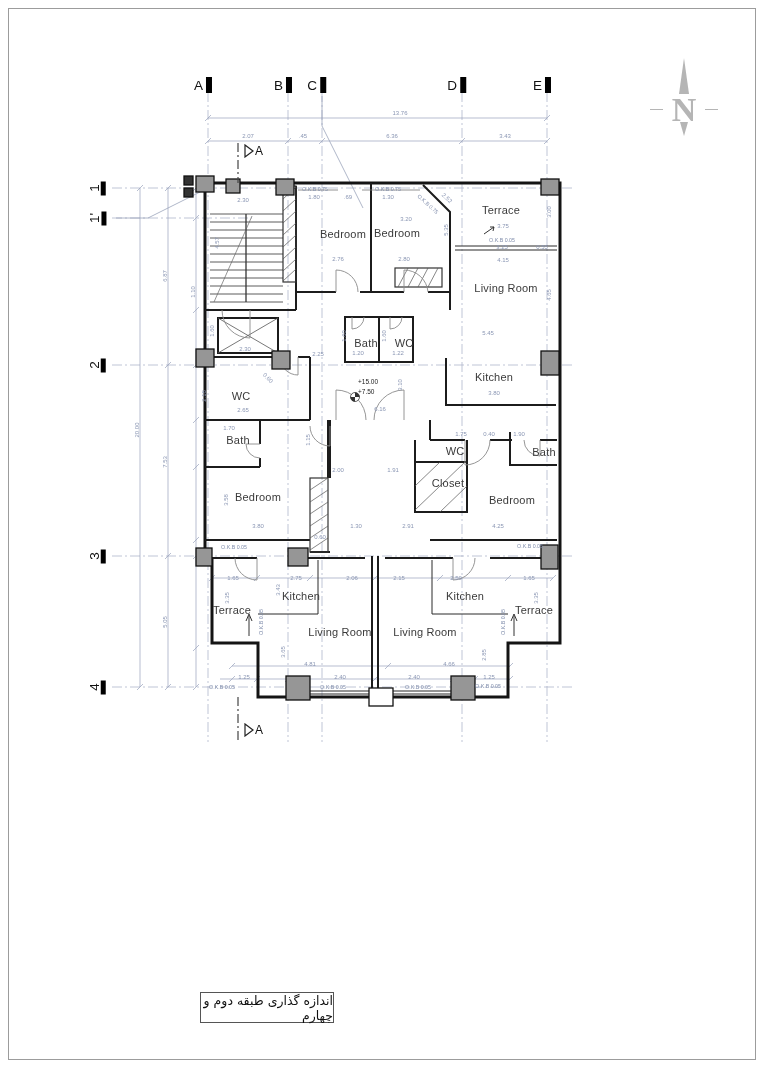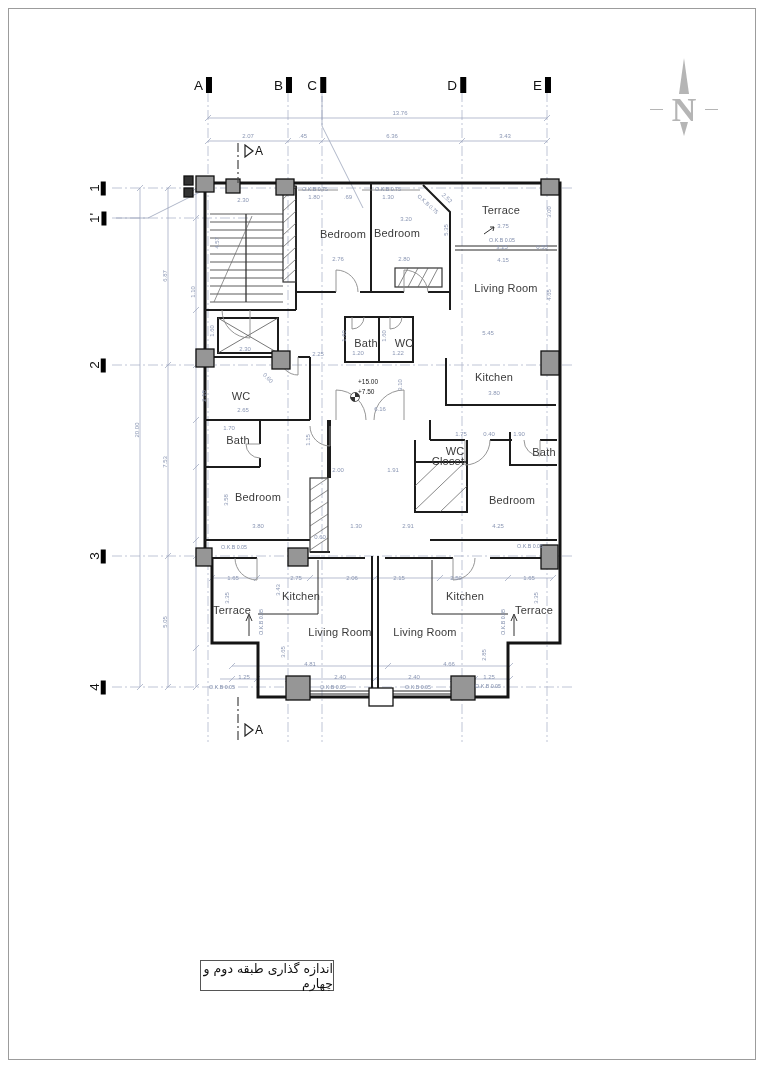--- a/index.html
+++ b/index.html
@@ -35,21 +35,21 @@
            border-left:5px solid transparent;border-right:5px solid transparent;
            border-bottom:36px solid #b5b5b5;}
   .n-letter{position:absolute;left:36px;top:54px;transform:translate(-50%,-50%);
             font-family:"Liberation Serif",serif;font-weight:bold;font-size:34px;color:#b5b5b5;}
   .n-dash{position:absolute;top:53px;width:13px;border-top:1.4px solid #b5b5b5;}
   .n-dash.l{left:2px;} .n-dash.r{right:2px;}
   .n-tail{position:absolute;left:32px;top:66px;width:0;height:0;
           border-left:4px solid transparent;border-right:4px solid transparent;
           border-top:14px solid #b5b5b5;}
   
-  .title-box{position:absolute;left:200px;top:960px;width:132px;height:29px;border:1px solid #555;
+  .title-box{position:absolute;left:200px;top:992px;width:132px;height:29px;border:1px solid #555;
              display:flex;align-items:center;justify-content:center;}
   .title-box span{font-family:"DejaVu Sans",sans-serif;font-size:12.5px;color:#111;direction:rtl;}
   
   .logo{position:absolute;left:34px;top:996px;width:200px;height:70px;}
   .logo-brand{position:absolute;left:72px;top:24px;font-size:27px;font-weight:bold;letter-spacing:1px;
               color:#fff;-webkit-text-stroke:1.2px #cfcfcf;text-shadow:0 0 0 #cfcfcf;}
   .logo-copy{position:absolute;left:196px;top:18px;font-size:9px;color:#cfcfcf;border:1px solid #cfcfcf;
              border-radius:50%;width:11px;height:11px;display:flex;align-items:center;justify-content:center;}
   .logo-tag{position:absolute;left:74px;top:52px;font-size:11px;letter-spacing:1.5px;color:#d8d8d8;}
 </style>
@@ -193,21 +193,21 @@
       <span class="room-label" style="left: 397px; top: 233px;">Bedroom</span>
       <span class="room-label" style="left: 501px; top: 210px;">Terrace</span>
       <span class="room-label" style="left: 506px; top: 288px;">Living Room</span>
       <span class="room-label" style="left: 366px; top: 343px;">Bath</span>
       <span class="room-label" style="left: 404px; top: 343px;">WC</span>
       <span class="room-label" style="left: 494px; top: 377px;">Kitchen</span>
       <span class="room-label" style="left: 241px; top: 396px;">WC</span>
       <span class="room-label" style="left: 238px; top: 440px;">Bath</span>
       <span class="room-label" style="left: 258px; top: 497px;">Bedroom</span>
       <span class="room-label" style="left: 455px; top: 451px;">WC</span>
-      <span class="room-label" style="left: 448px; top: 461px; text-align: right;">Closet</span>
+      <span class="room-label" style="left: 448px; top: 483px; text-align: right;">Closet</span>
       <span class="room-label" style="left: 512px; top: 500px;">Bedroom</span>
       <span class="room-label" style="left: 544px; top: 452px;">Bath</span>
       <span class="room-label" style="left: 232px; top: 610px;">Terrace</span>
       <span class="room-label" style="left: 301px; top: 596px;">Kitchen</span>
       <span class="room-label" style="left: 340px; top: 632px;">Living Room</span>
       <span class="room-label" style="left: 425px; top: 632px;">Living Room</span>
       <span class="room-label" style="left: 465px; top: 596px;">Kitchen</span>
       <span class="room-label" style="left: 534px; top: 610px;">Terrace</span>
       <span class="dim-label" style="left: 400px; top: 113px; transform: translate(-50%, -50%) rotate(0deg);">13.76</span>
       <span class="dim-label" style="left: 248px; top: 136px; transform: translate(-50%, -50%) rotate(0deg);">2.07</span>

